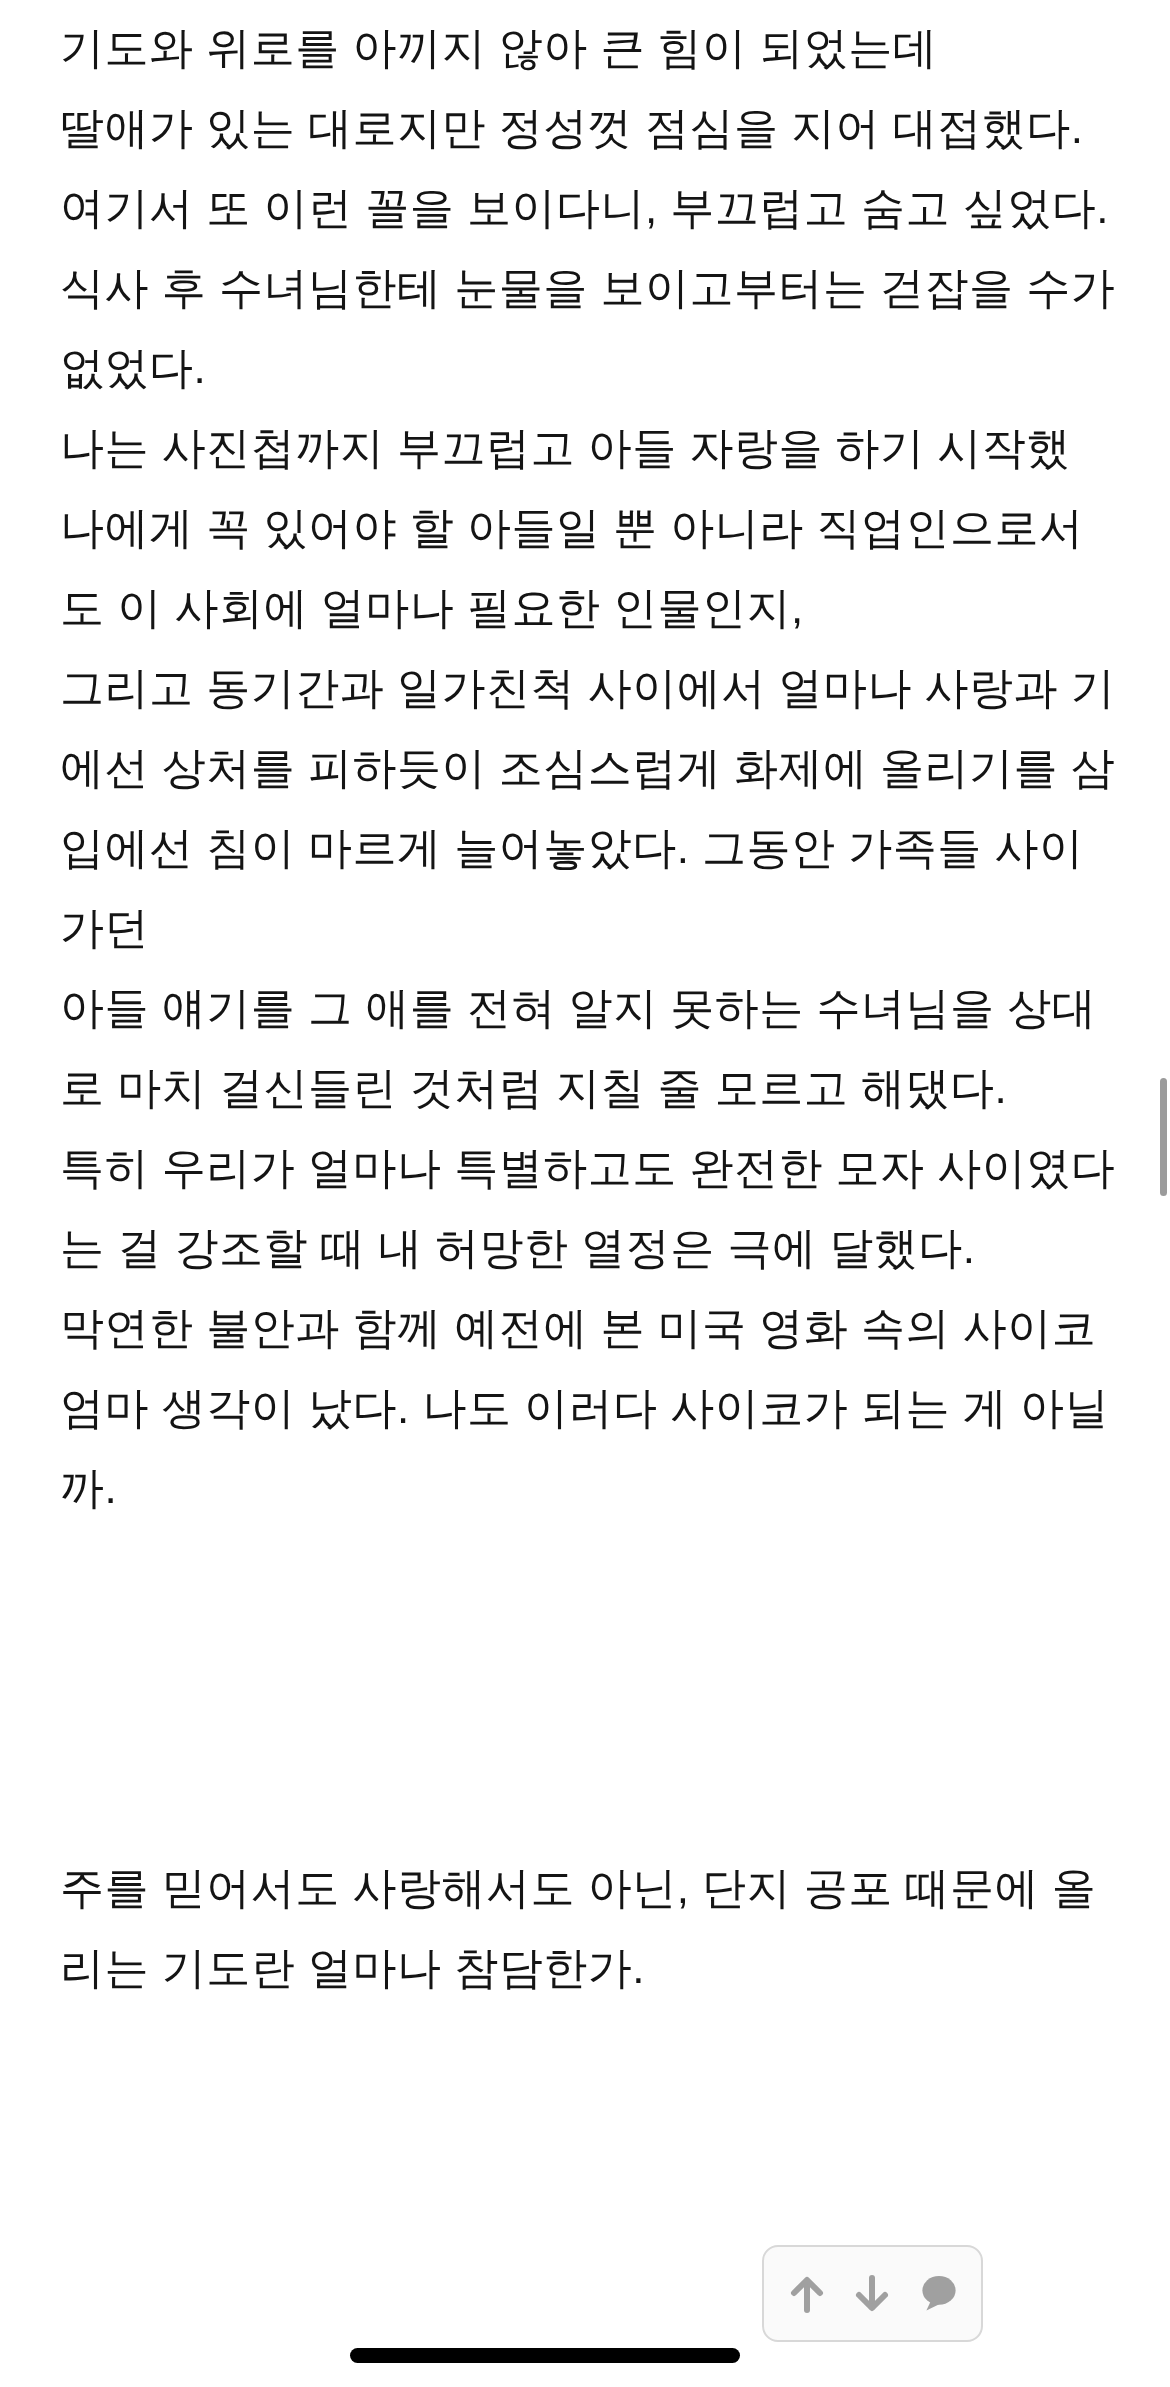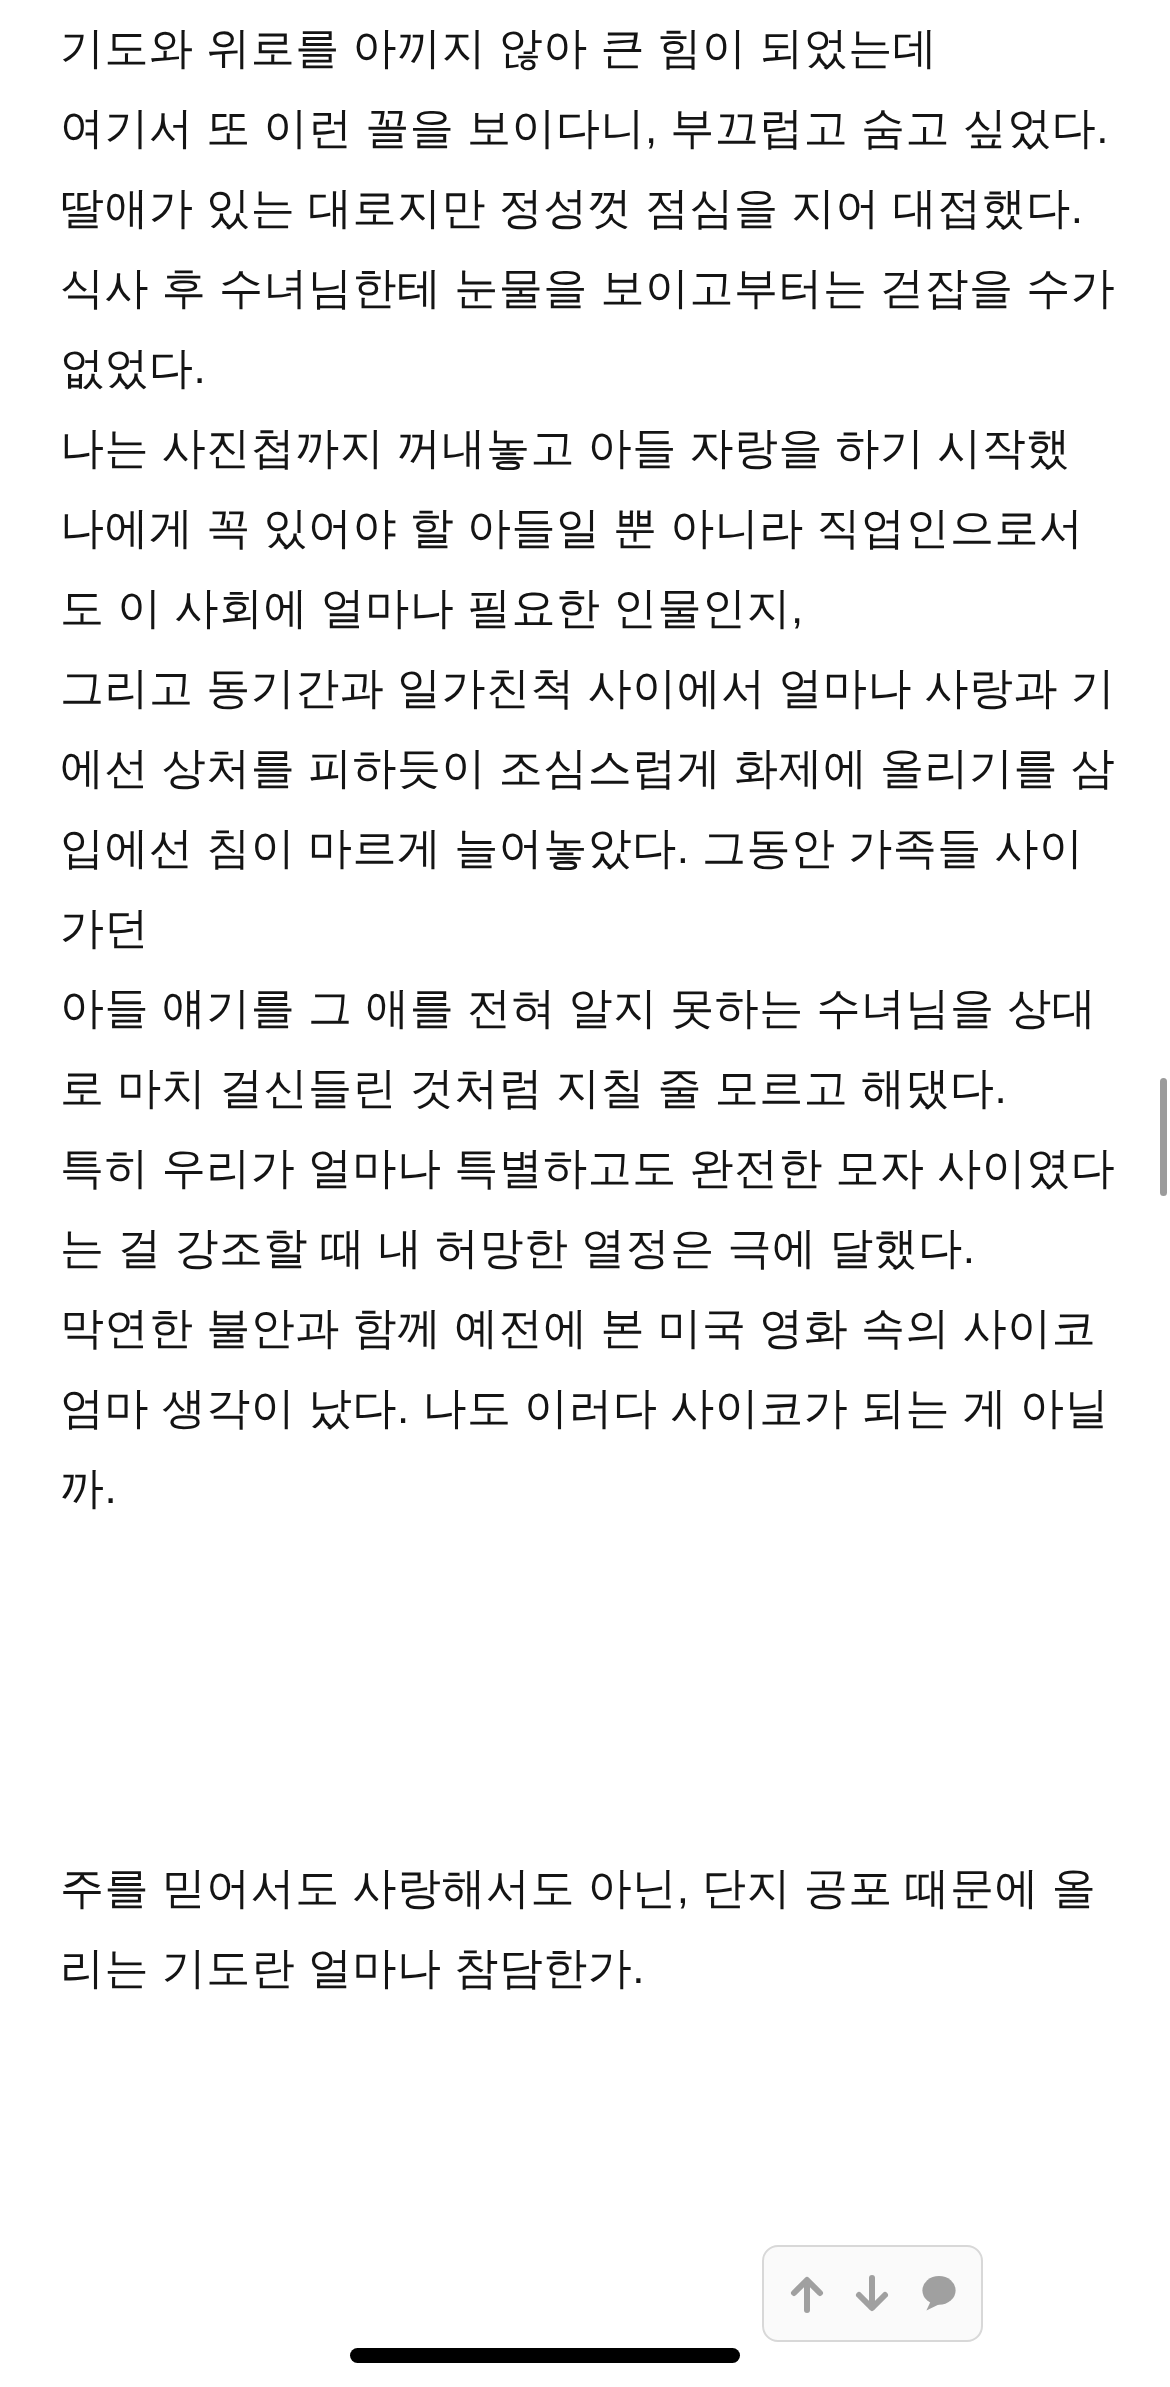--- a/index.html
+++ b/index.html
@@ -77,25 +77,25 @@
     border-radius: 8px;
   }
 </style>
 </head>
 <body>
 
 <div class="page">
 
   <div class="text-area">
       <div class="line">기도와 위로를 아끼지 않아 큰 힘이 되었는데</div>
+      <div class="line">딸애가 있는 대로지만 정성껏 점심을 지어 대접했다.</div>
       <div class="line">여기서 또 이런 꼴을 보이다니, 부끄럽고 숨고 싶었다.</div>
-      <div class="line">딸애가 있는 대로지만 정성껏 점심을 지어 대접했다.</div>
       <div class="line">식사 후 수녀님한테 눈물을 보이고부터는 걷잡을 수가</div>
       <div class="line">없었다.</div>
-      <div class="line">나는 사진첩까지 꺼내놓고 아들 자랑을 하기 시작했</div>
+      <div class="line">나는 사진첩까지 부끄럽고 아들 자랑을 하기 시작했</div>
       <div class="line">나에게 꼭 있어야 할 아들일 뿐 아니라 직업인으로서</div>
       <div class="line">도 이 사회에 얼마나 필요한 인물인지,</div>
       <div class="line">그리고 동기간과 일가친척 사이에서 얼마나 사랑과 기</div>
       <div class="line">에선 상처를 피하듯이 조심스럽게 화제에 올리기를 삼</div>
       <div class="line">입에선 침이 마르게 늘어놓았다. 그동안 가족들 사이</div>
       <div class="line">가던</div>
       <div class="line">아들 얘기를 그 애를 전혀 알지 못하는 수녀님을 상대</div>
       <div class="line">로 마치 걸신들린 것처럼 지칠 줄 모르고 해댔다.</div>
       <div class="line">특히 우리가 얼마나 특별하고도 완전한 모자 사이였다</div>
       <div class="line">는 걸 강조할 때 내 허망한 열정은 극에 달했다.</div>

